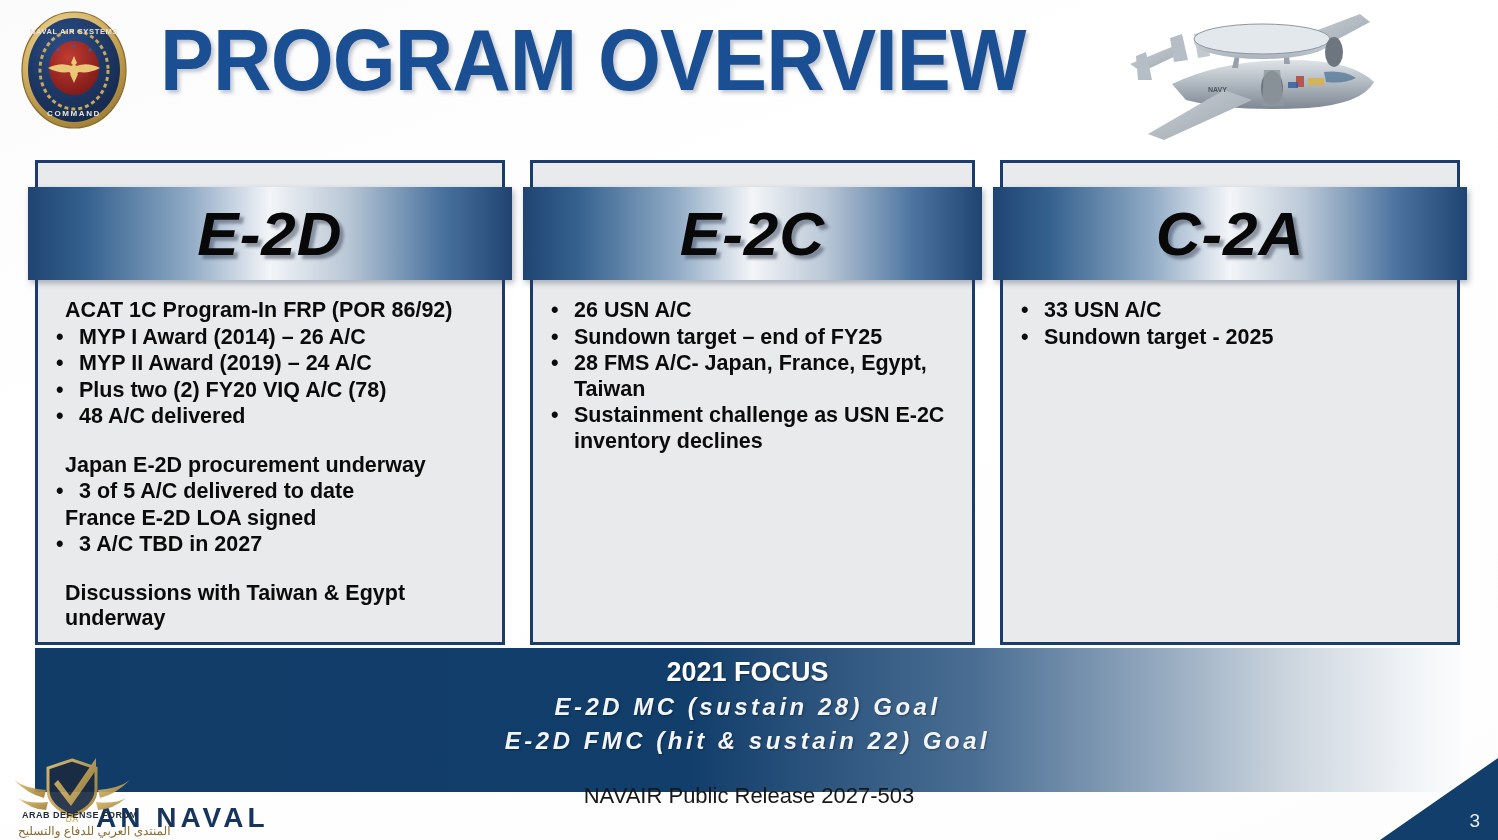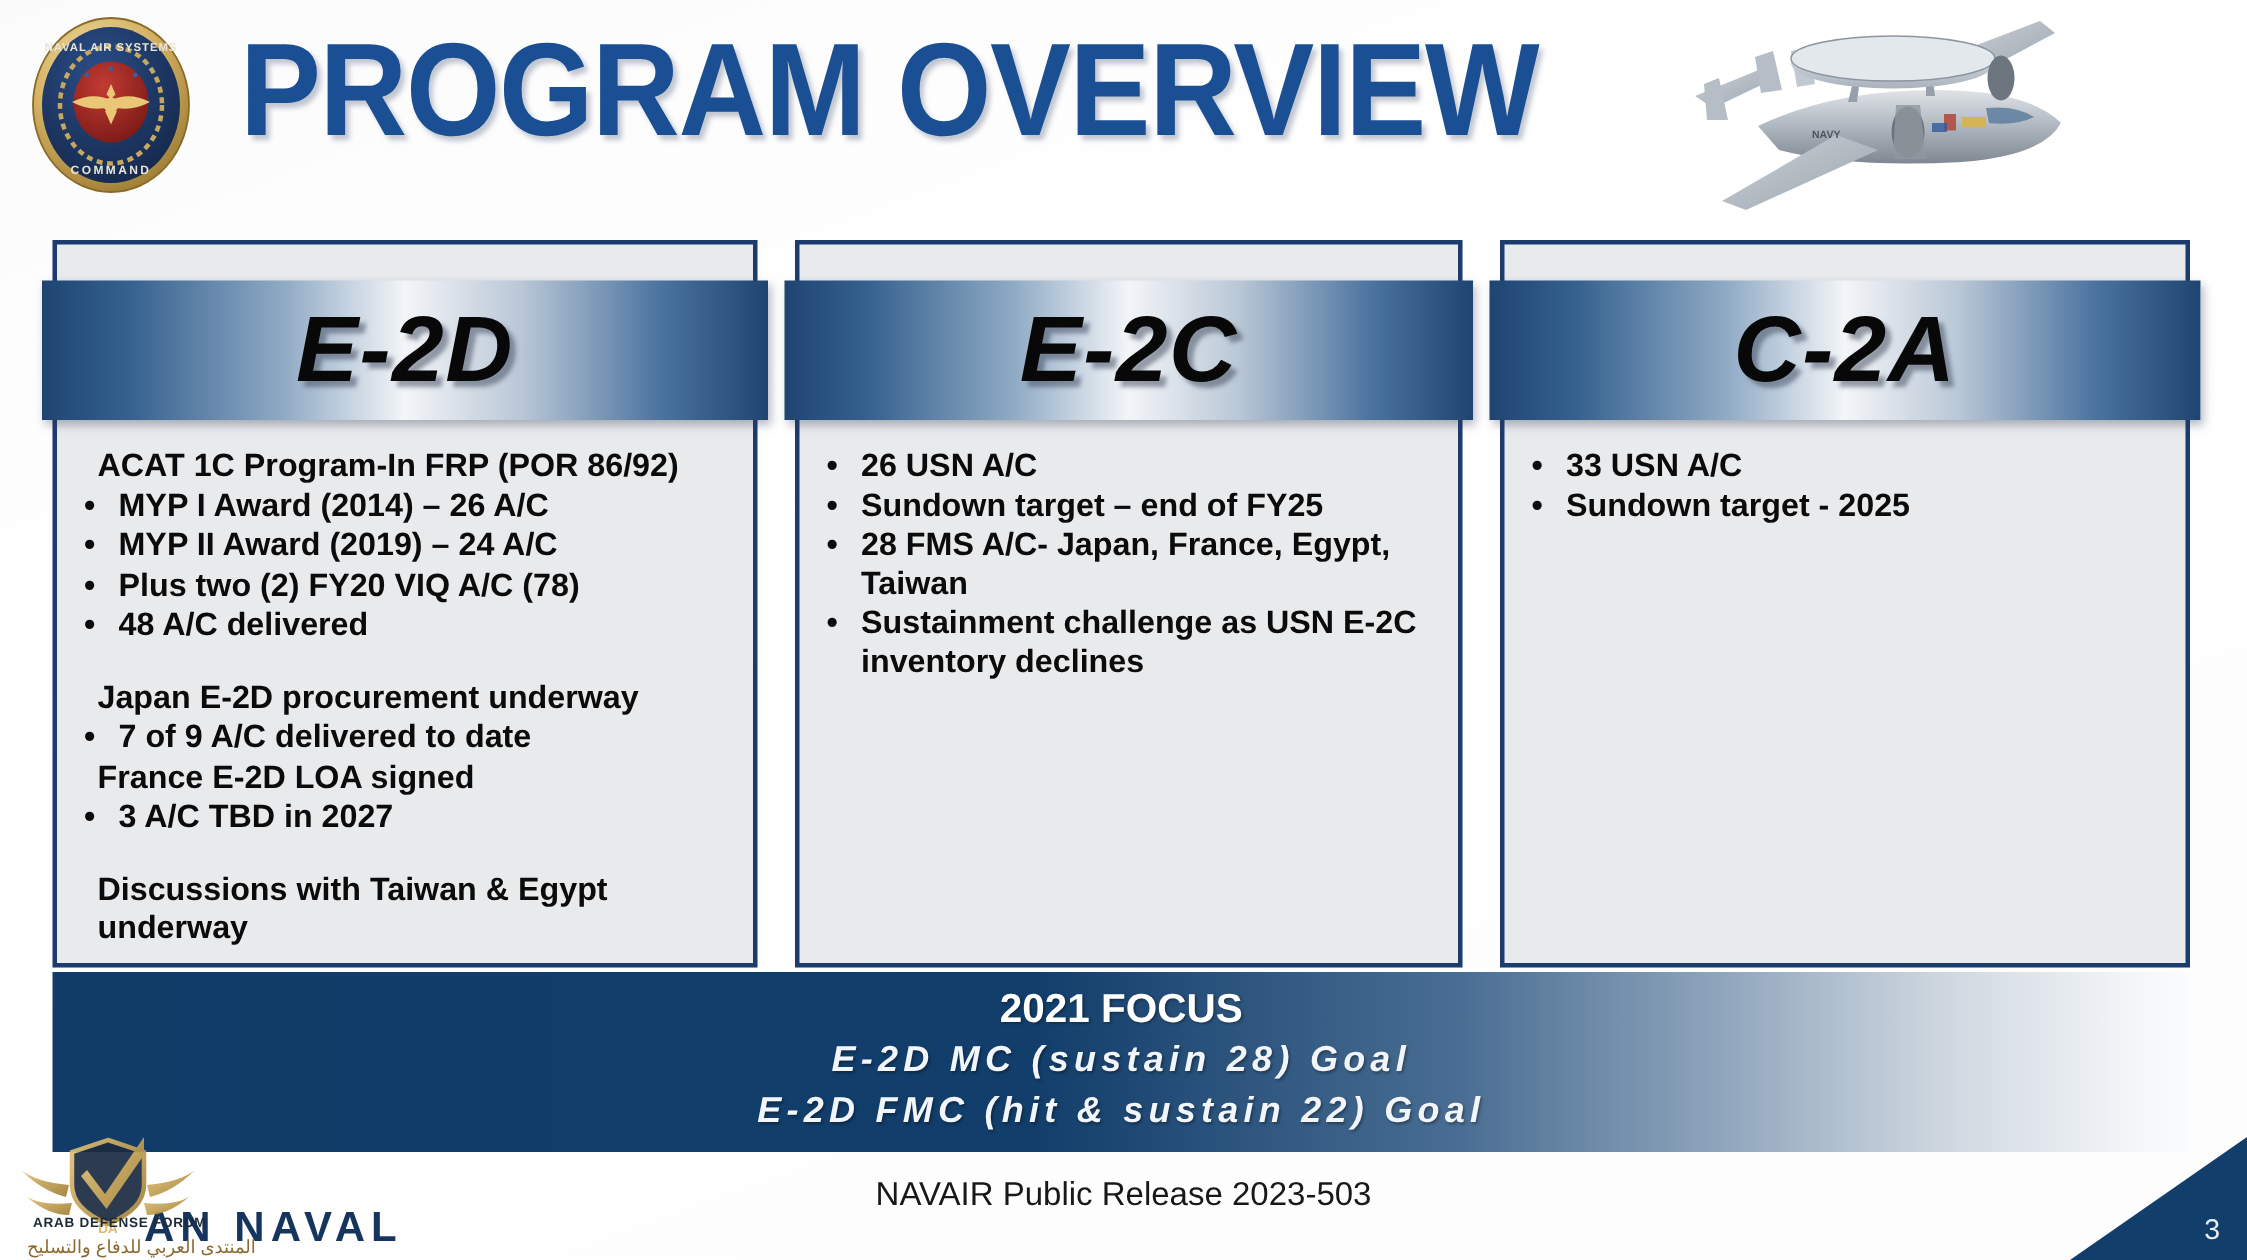--- a/index.html
+++ b/index.html
@@ -136,21 +136,21 @@
   }
   .line .txt { flex: 1 1 auto; }
   .line.gap { height: 22px; margin: 0; }
 
   
   .focus-banner {
     position: absolute;
     left: 35px;
     top: 648px;
     width: 1425px;
-    height: 120px;
+    height: 144px;
     background: linear-gradient(to right,
       #113c68 0%,
       #123e6b 46%,
       #4a6e93 66%,
       #8fa5bc 78%,
       #ccd5de 88%,
       #f2f5f8 97%,
       #fbfcfd 100%);
     padding-top: 6px;
     text-align: center;
@@ -371,21 +371,21 @@
         <div class="line bullet">
           <span class="dot">•</span>
           <span class="txt">48 A/C delivered</span>
           </div>
         <div class="line gap"></div>
         <div class="line plain">
           <span class="txt">Japan E-2D procurement underway</span>
           </div>
         <div class="line bullet">
           <span class="dot">•</span>
-          <span class="txt">7 of 9 A/C delivered to date</span>
+          <span class="txt">3 of 5 A/C delivered to date</span>
           </div>
         <div class="line plain">
           <span class="txt">France E-2D LOA signed</span>
           </div>
         <div class="line bullet">
           <span class="dot">•</span>
           <span class="txt">3 A/C TBD in 2027</span>
           </div>
         <div class="line gap"></div>
         <div class="line plain">
@@ -437,21 +437,21 @@
     </div>
   </div>
 
   <div class="focus-banner">
     <div class="focus-title">2021 FOCUS</div>
     <div class="focus-line">E-2D MC (sustain 28) Goal</div>
     <div class="focus-line">E-2D FMC (hit &amp; sustain 22) Goal</div>
   </div>
 
   <div class="footer">
-    <div class="footer-release">NAVAIR Public Release 2023-503</div>
+    <div class="footer-release">NAVAIR Public Release 2027-503</div>
   </div>
 
   <div class="make-impact">AN NAVAL</div>
 
   <div class="watermark">
     <svg viewBox="0 0 200 90" width="200" height="90">
       <defs>
         <linearGradient id="wgold" x1="0" y1="0" x2="1" y2="1">
           <stop offset="0%" stop-color="#e2c276"></stop>
           <stop offset="100%" stop-color="#9d7d33"></stop>

